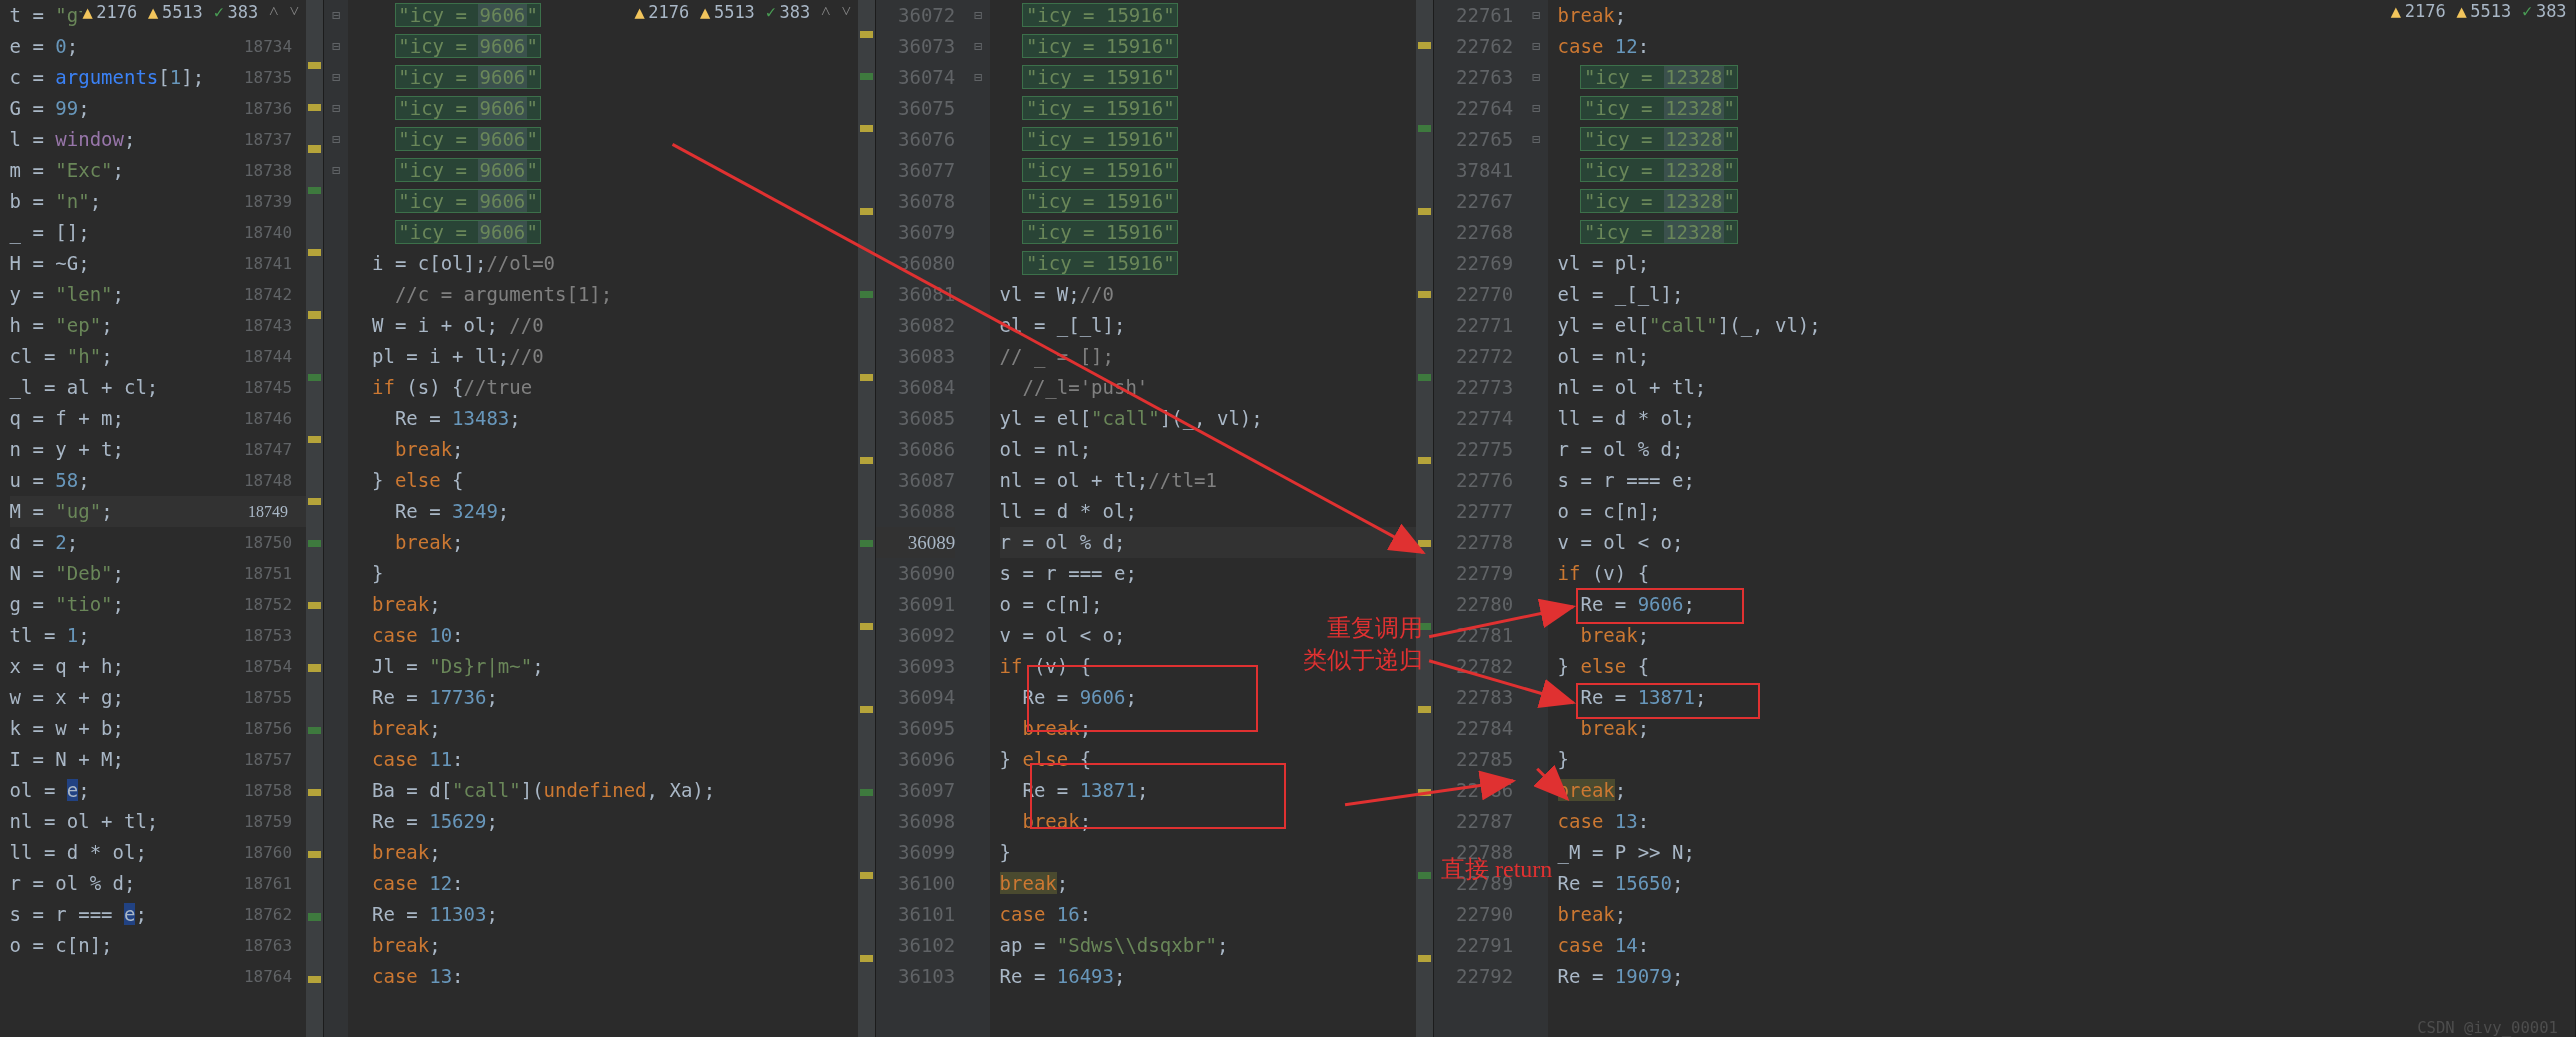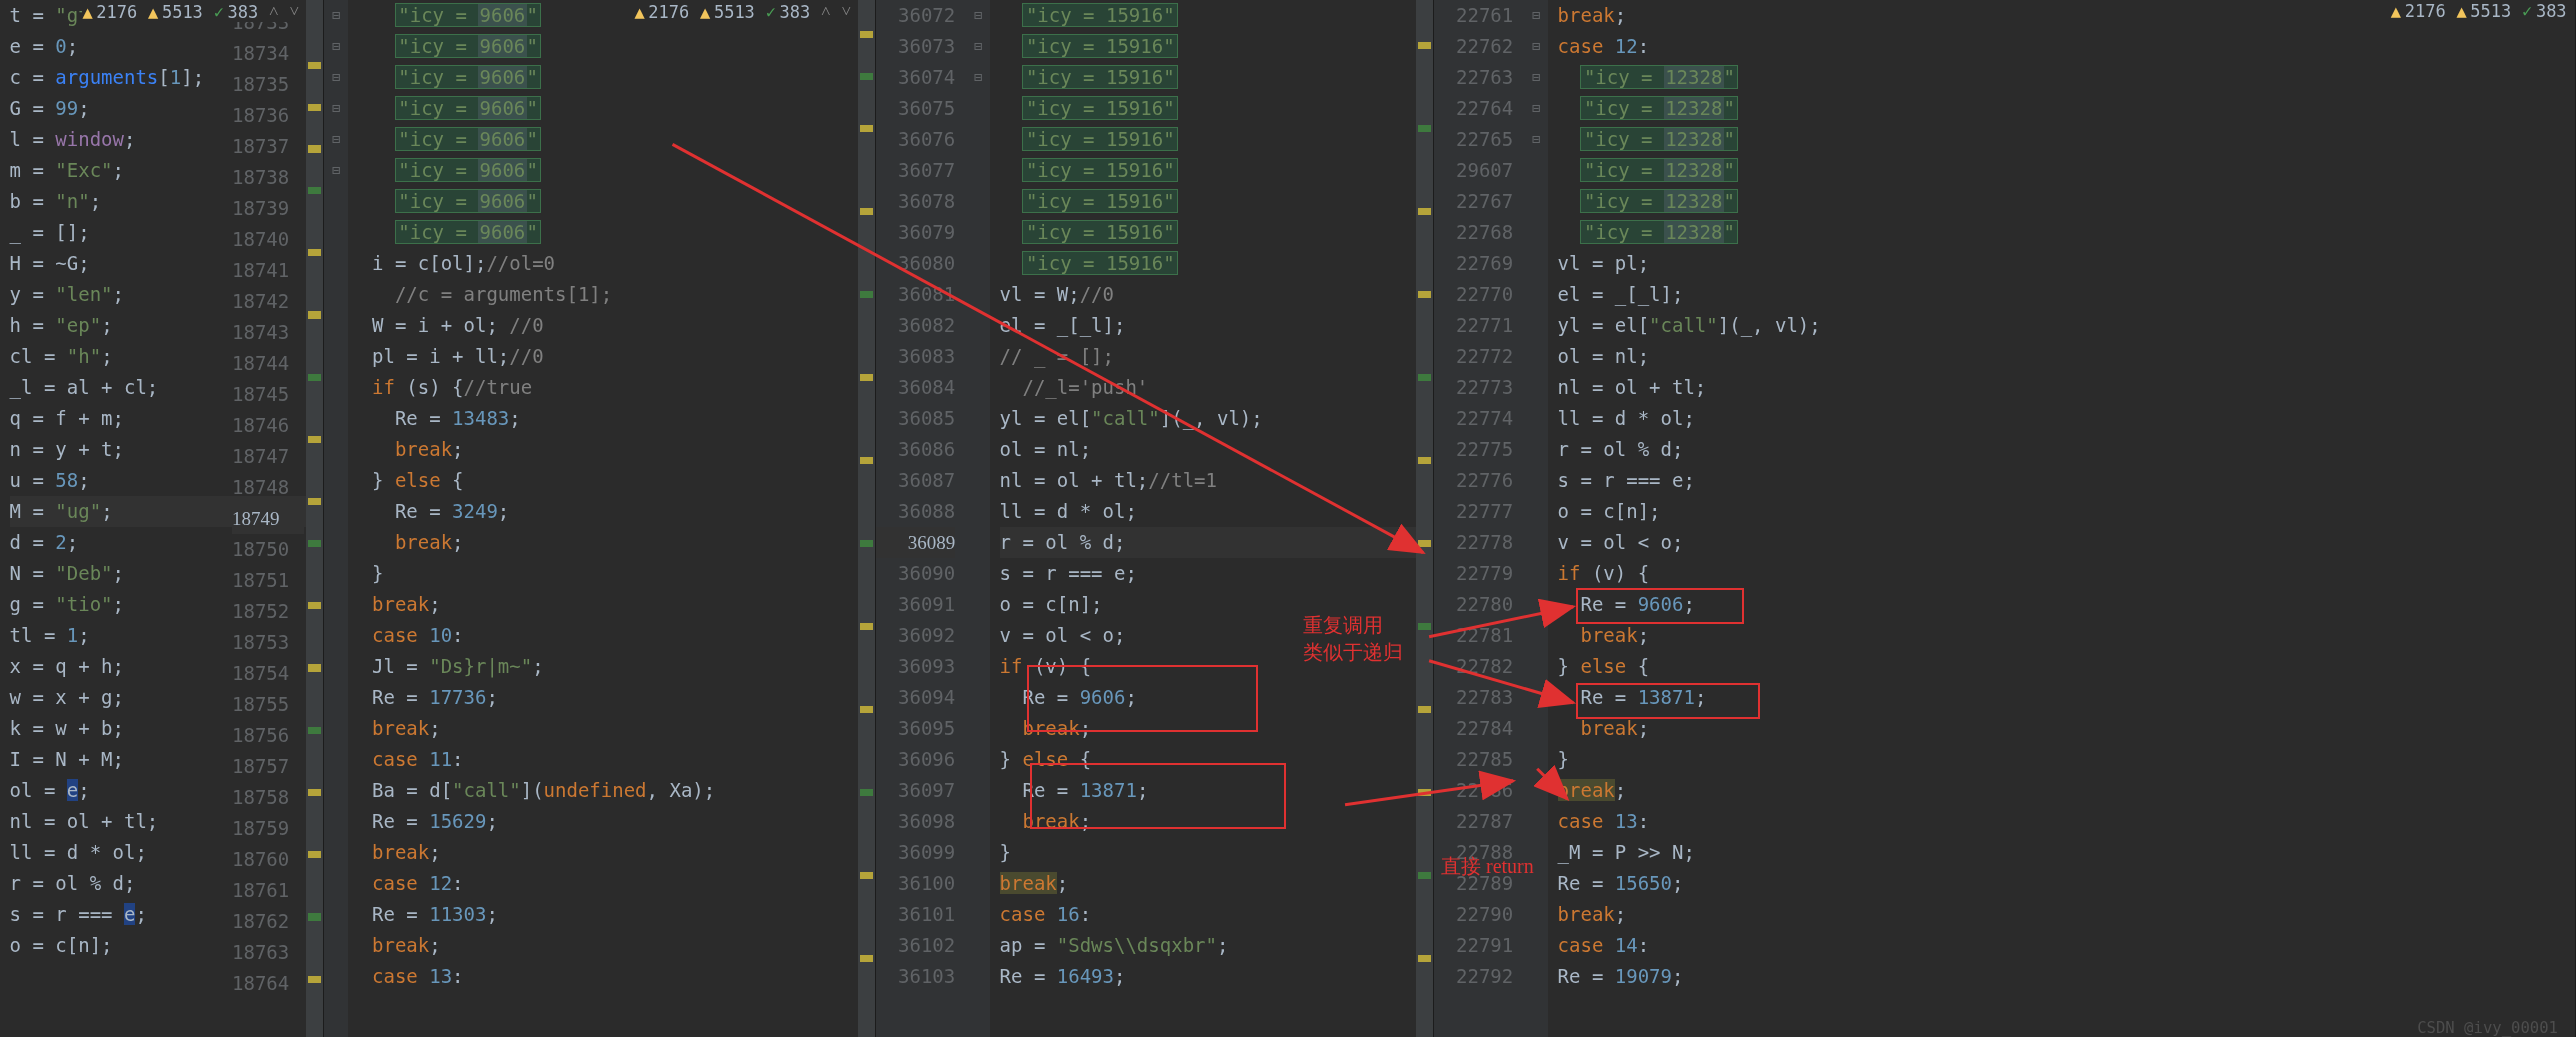--- a/index.html
+++ b/index.html
@@ -33,26 +33,26 @@
     color: #606366;
     text-align: right;
     padding-right: 10.8px;
     flex: 0 0 auto;
     font-size: 19px;
     line-height: 31px;
   } 
   .rightgutter {
     position: absolute;
     right: 19px;
-    top: 7px;
+    top: 0;
     width: 72px;
     color: #606366;
-    text-align: left;
+    text-align: center;
     line-height: 31px;
-    font-size: 19px;
+    font-size: 16px;
     background: transparent;
   }
   .code {
     flex: 1;
     line-height: 31px;
     white-space: pre;
     padding-left: 9.6px;
   }
   .kw   { color: #cc7832; }
   .str  { color: #6a8759; }
@@ -107,22 +107,23 @@
   .redbox {
     position: absolute;
     border: 2.4px solid #e03131;
     background: transparent;
     pointer-events: none;
     z-index: 50;
   }
   .redtext {
     position: absolute;
     color: #e03131;
-    font-size: 20px;
+    font-size: 24px;
     z-index: 51;
+    text-align: right;
   }
   svg.arrows {
     position: absolute;
     top:0; left:0;
     width: 2576px;
     height: 1038px;
     pointer-events: none;
     z-index: 49;
   }
   .linenumcur { color:#a9b7c6; background:#323232; display:inline-block; width:100%;font-family:Liberation Serif, serif; }
@@ -303,21 +304,21 @@
     </div>
   </div>
 
   <div class="pane pane4">
     <div class="gutter" id="gutter4" style="width:90px">
         <div class="">22761</div>
         <div class="">22762</div>
         <div class="">22763</div>
         <div class="">22764</div>
         <div class="">22765</div>
-        <div class="">29607</div>
+        <div class="">37841</div>
         <div class="">22767</div>
         <div class="">22768</div>
         <div class="">22769</div>
         <div class="">22770</div>
         <div class="">22771</div>
         <div class="">22772</div>
         <div class="">22773</div>
         <div class="">22774</div>
         <div class="">22775</div>
         <div class="">22776</div>

